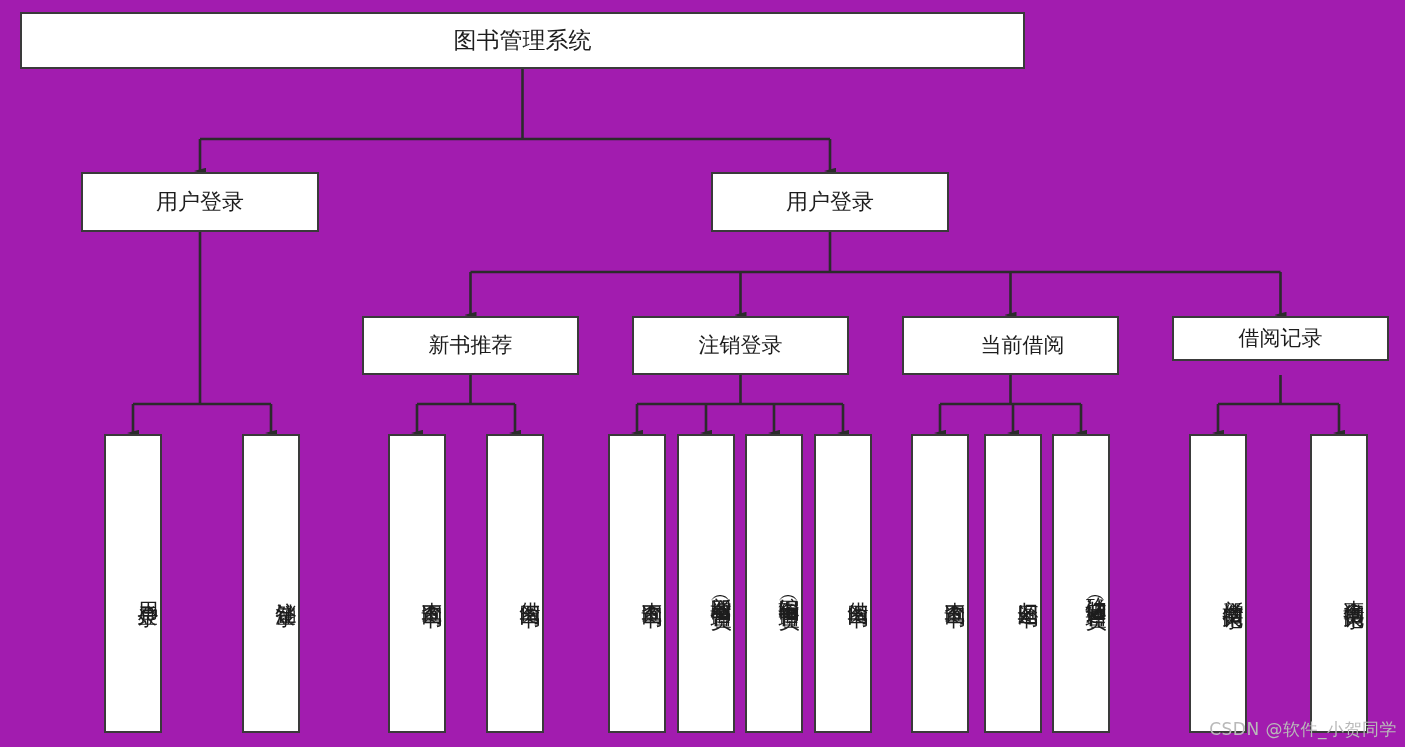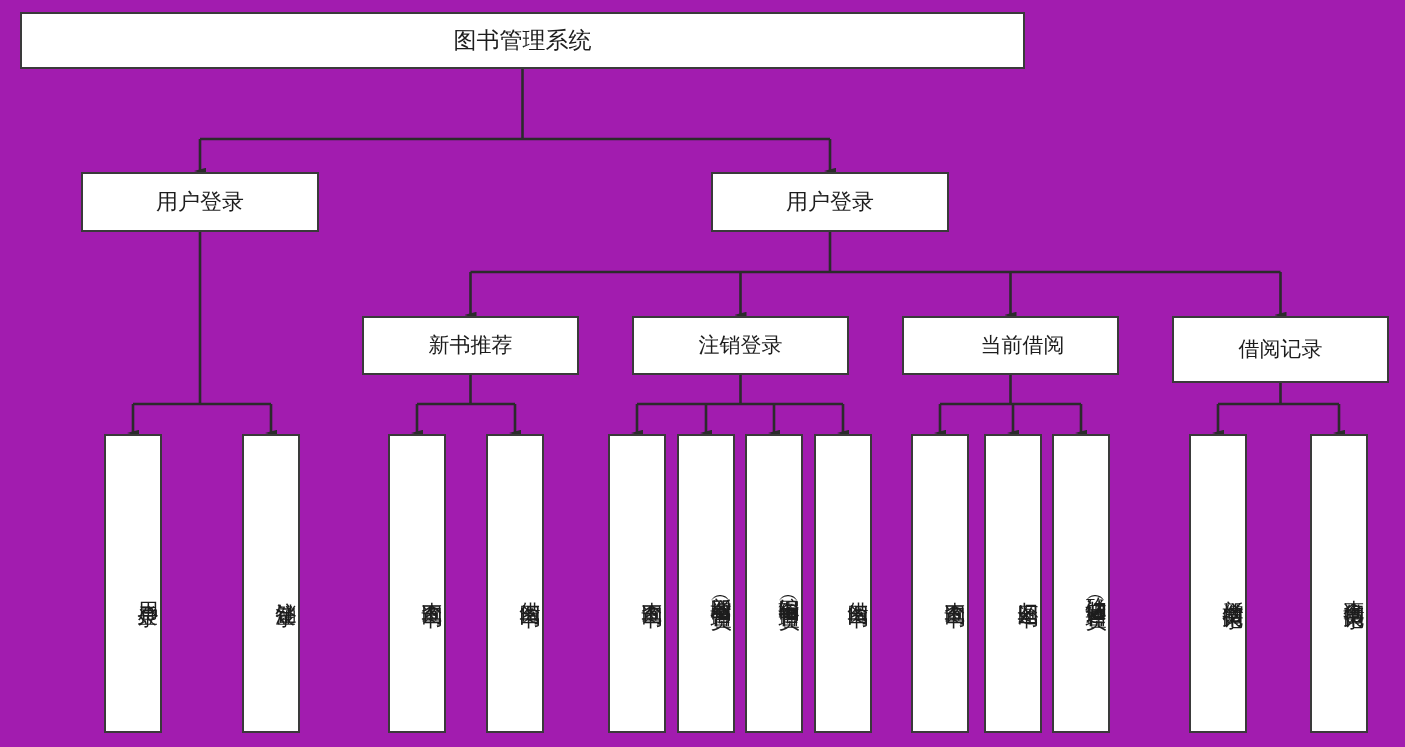--- a/index.html
+++ b/index.html
@@ -132,21 +132,21 @@
       </div>
       <div class="node lvl2" style="left: 362px; top: 316px; width: 217px; height: 59px;">
         <span>新书推荐</span>
       </div>
       <div class="node lvl2" style="left: 632px; top: 316px; width: 217px; height: 59px;">
         <span>注销登录</span>
       </div>
       <div class="node lvl2" style="left: 902px; top: 316px; width: 217px; height: 59px; padding-left: 24px;">
         <span>当前借阅</span>
       </div>
-      <div class="node lvl2" style="left: 1172px; top: 316px; width: 217px; height: 67px;">
+      <div class="node lvl2" style="left: 1172px; top: 316px; width: 217px; height: 45px;">
         <span>借阅记录</span>
       </div>
       <div class="node leaf" style="left: 104px; top: 434px; width: 58px; height: 299px;">
         <span class="vtext">用户登录</span>
       </div>
       <div class="node leaf" style="left: 242px; top: 434px; width: 58px; height: 299px;">
         <span class="vtext">注销登录</span>
       </div>
       <div class="node leaf" style="left: 388px; top: 434px; width: 58px; height: 299px;">
         <span class="vtext">查询图书</span>
@@ -176,13 +176,14 @@
         <span class="vtext">确认归还（管理员）</span>
       </div>
       <div class="node leaf" style="left: 1189px; top: 434px; width: 58px; height: 299px;">
         <span class="vtext">新增借阅记录</span>
       </div>
       <div class="node leaf" style="left: 1310px; top: 434px; width: 58px; height: 299px;">
         <span class="vtext">查询借阅记录</span>
       </div>
     </div>
 
+  <div class="watermark">CSDN @软件_小贺同学</div>
 </div>
 
 </body></html>

